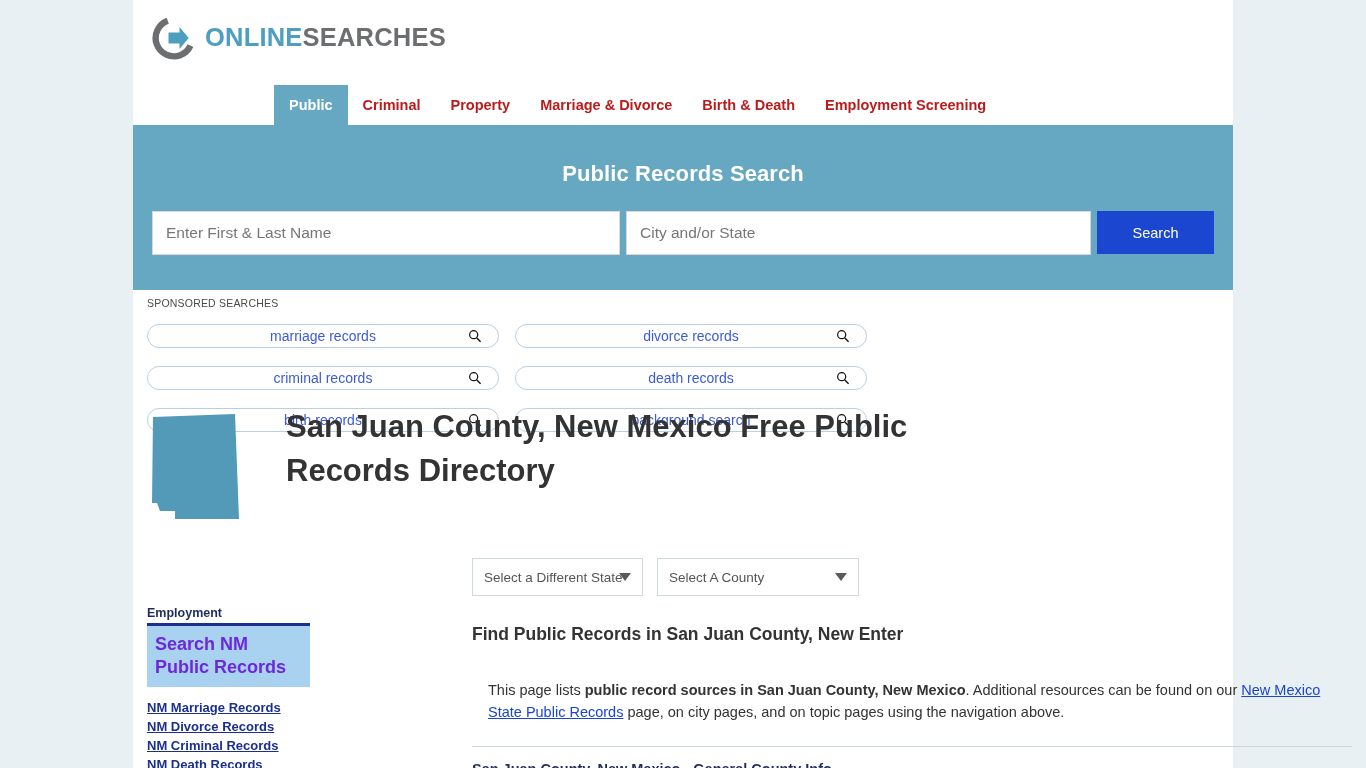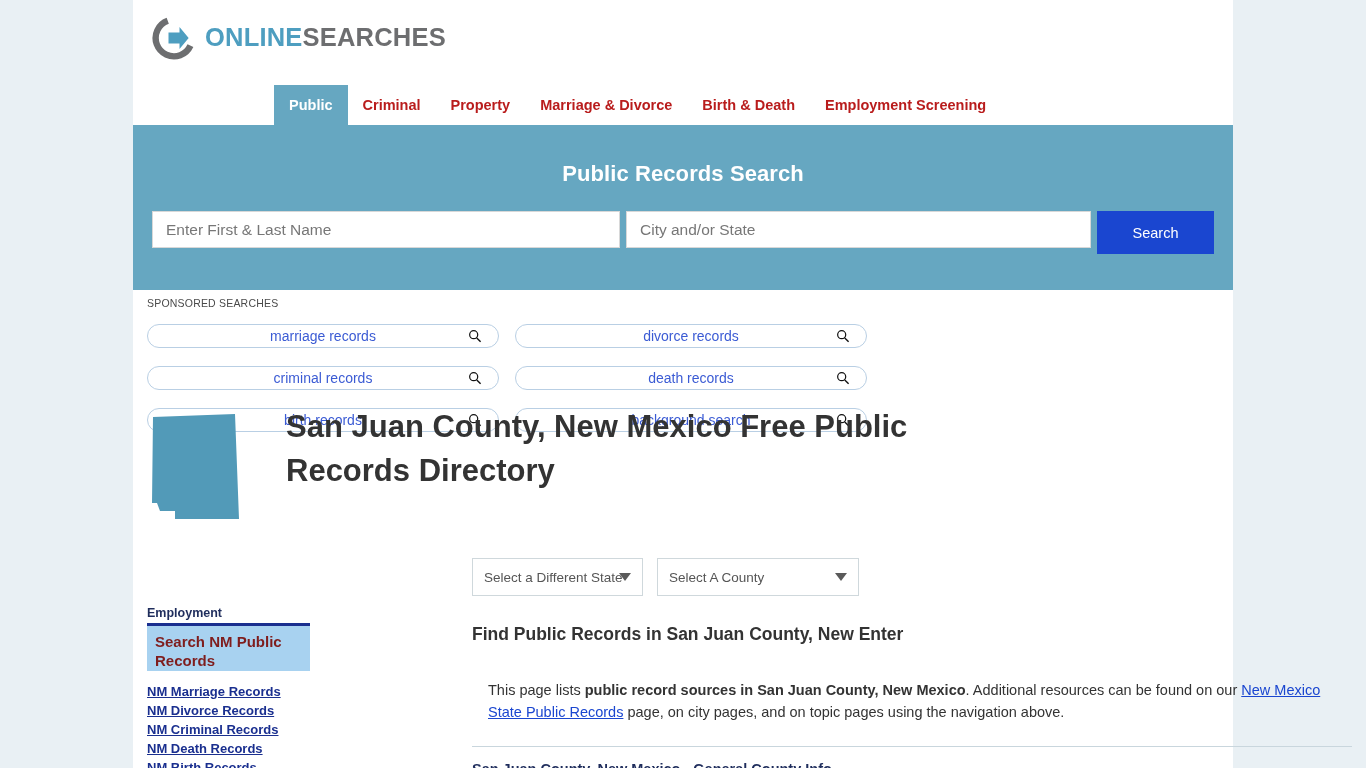--- a/index.html
+++ b/index.html
@@ -98,21 +98,21 @@
     font-weight: bold;
     padding-top: 36px;
     letter-spacing: 0.1px;
   }
   .search-row {
     display: flex;
     margin: 24px 19px 0 19px;
     height: 43px;
   }
   .search-input {
-    height: 37px;
+    height: 44px;
     border: 1px solid #d8d8d8;
     background: #fff;
     font-size: 15.5px;
     color: #444;
     padding: 0 13px;
     font-family: "Liberation Sans", sans-serif;
     outline: none;
   }
   .search-input::placeholder { color: #777; opacity: 1; }
   .input-name { width: 468px; }
@@ -271,24 +271,24 @@
   }
   .ad-label {
     font-size: 12.5px;
     font-weight: bold;
     color: #1f2d5c;
     padding-bottom: 3px;
     border-bottom: 3px solid #1a2f8f;
   }
   .ad-box {
     background: #a8d2f0;
-    padding: 7px 8px 0 8px;
-    font-size: 15px;
-    font-weight: bold;
-    color: #7f1d1d;
+    padding: 7px 8px 9px 8px;
+    font-size: 18px;
+    font-weight: bold;
+    color: #6d28d9;
     line-height: 1.25;
   }
   .side-links {
     margin-top: 13px;
     display: flex;
     flex-direction: column;
     gap: 4px;
   }
   .side-link {
     font-size: 13px;

